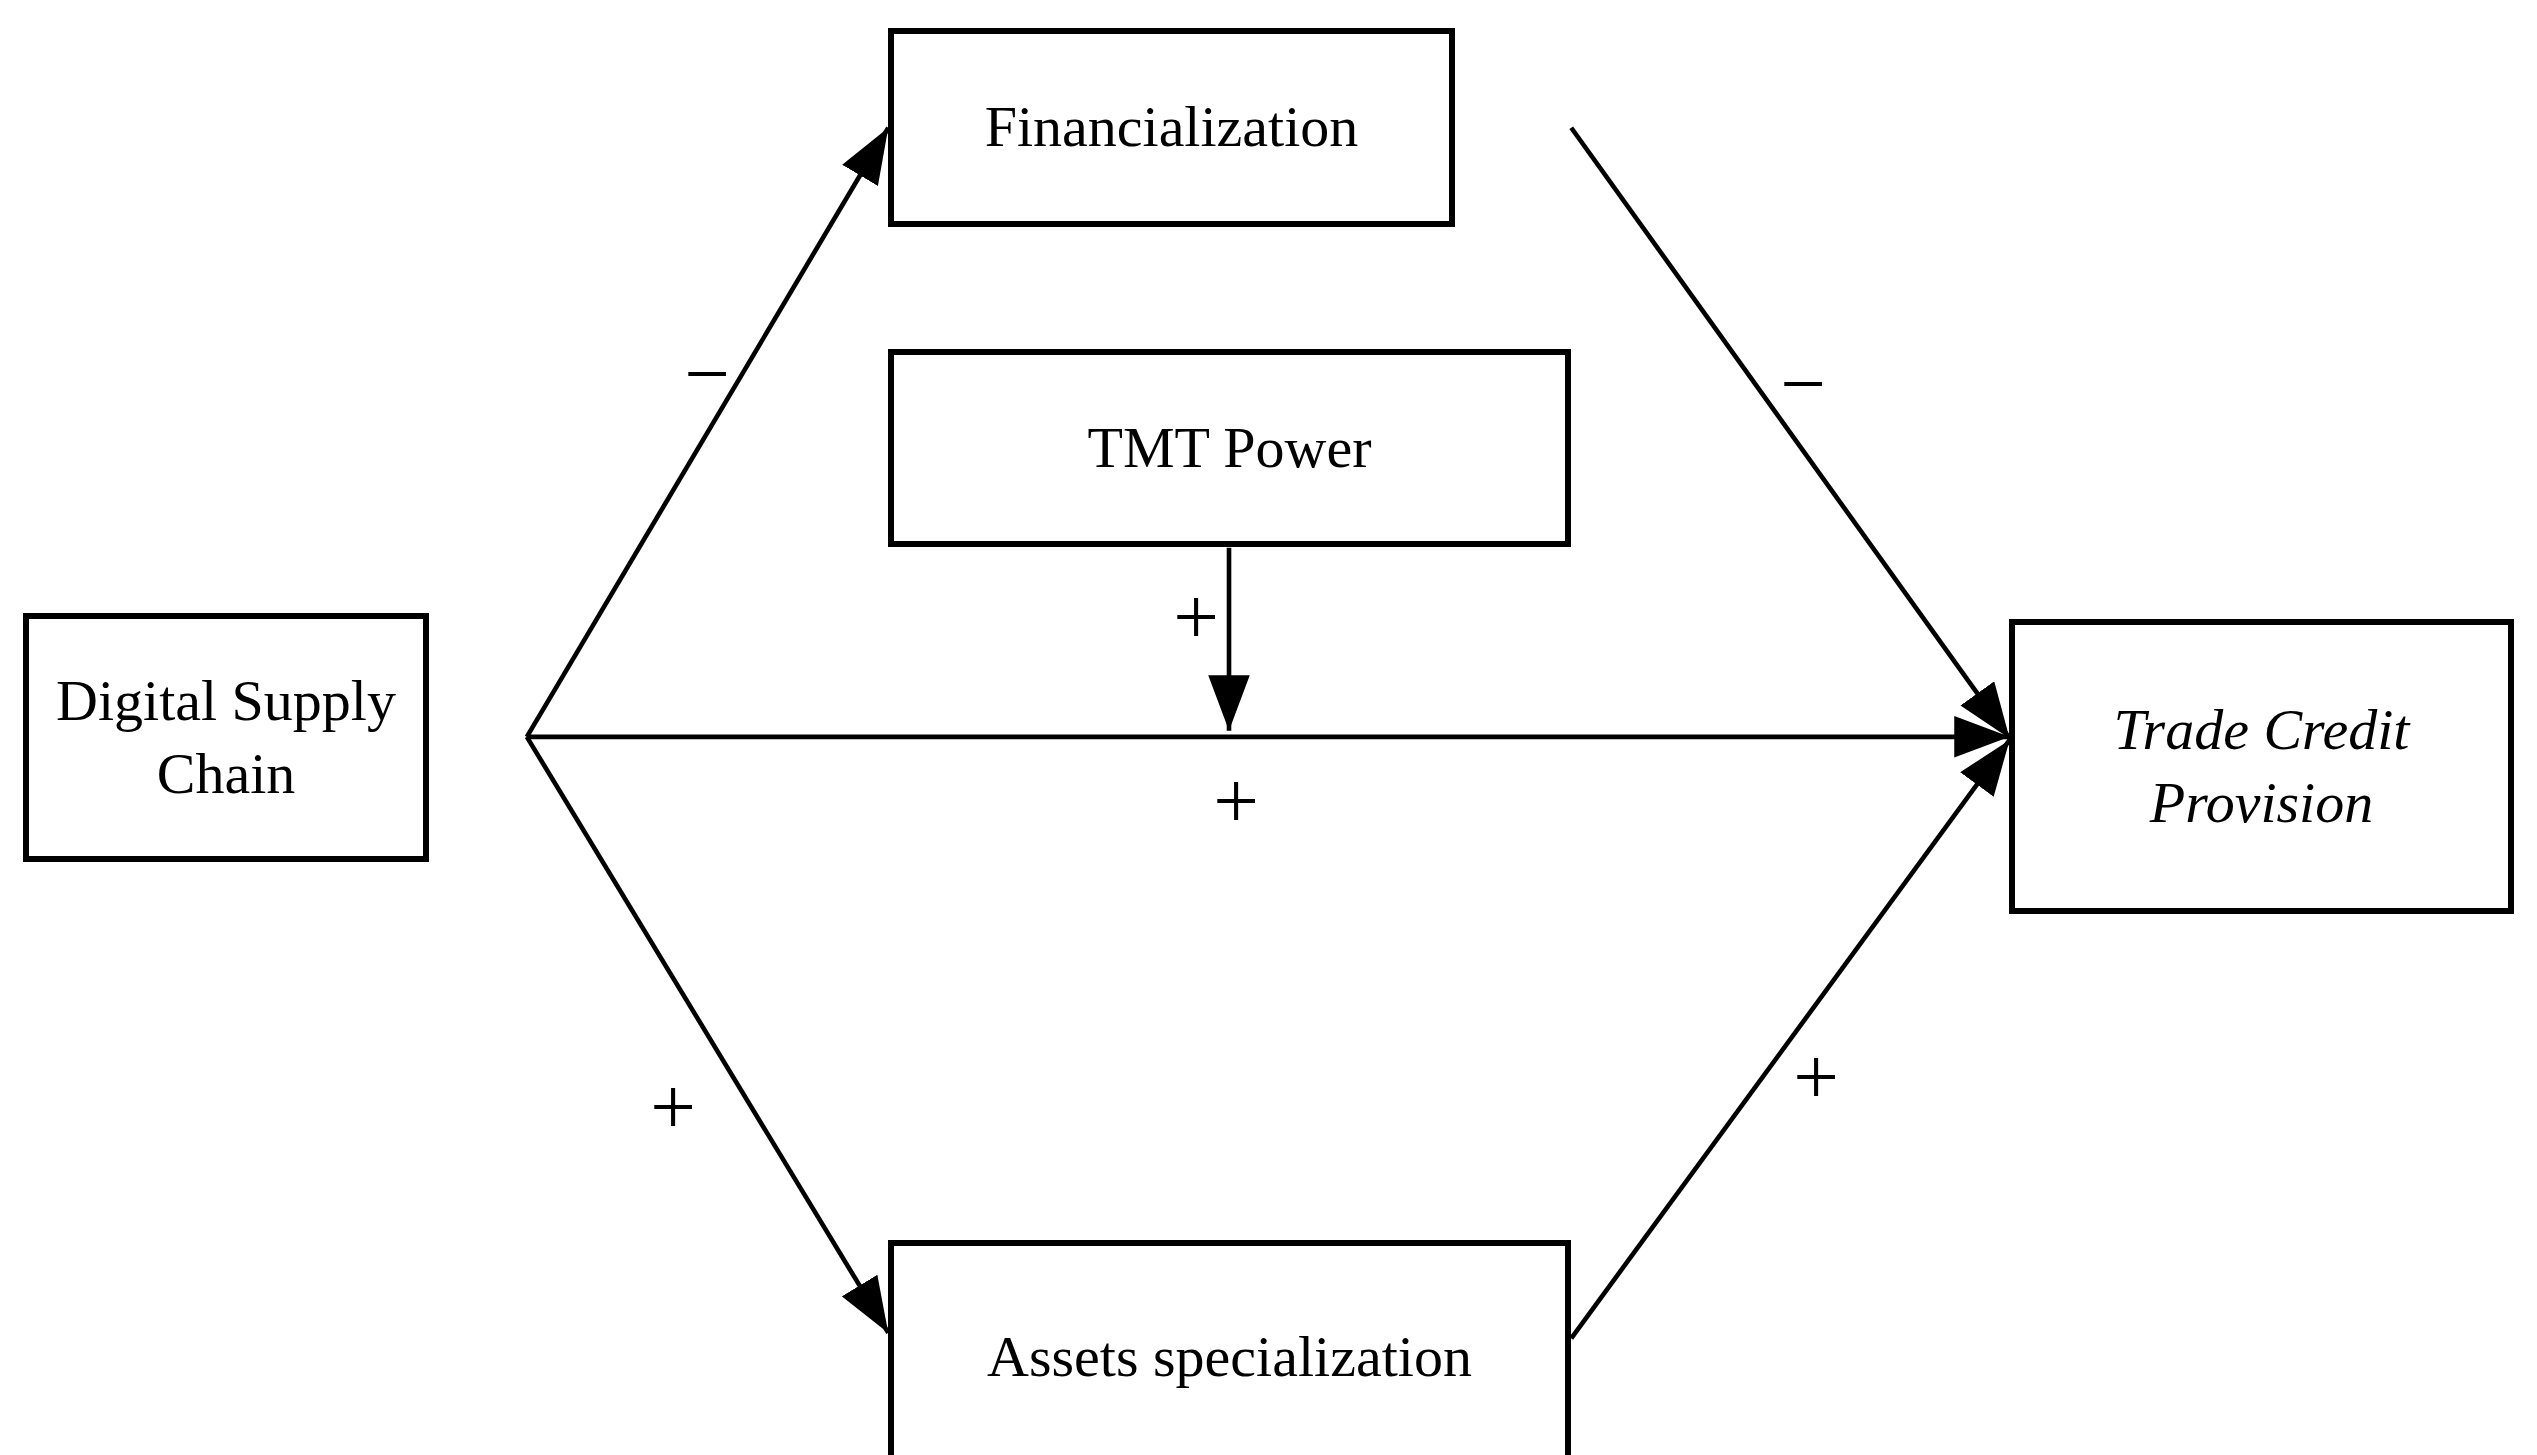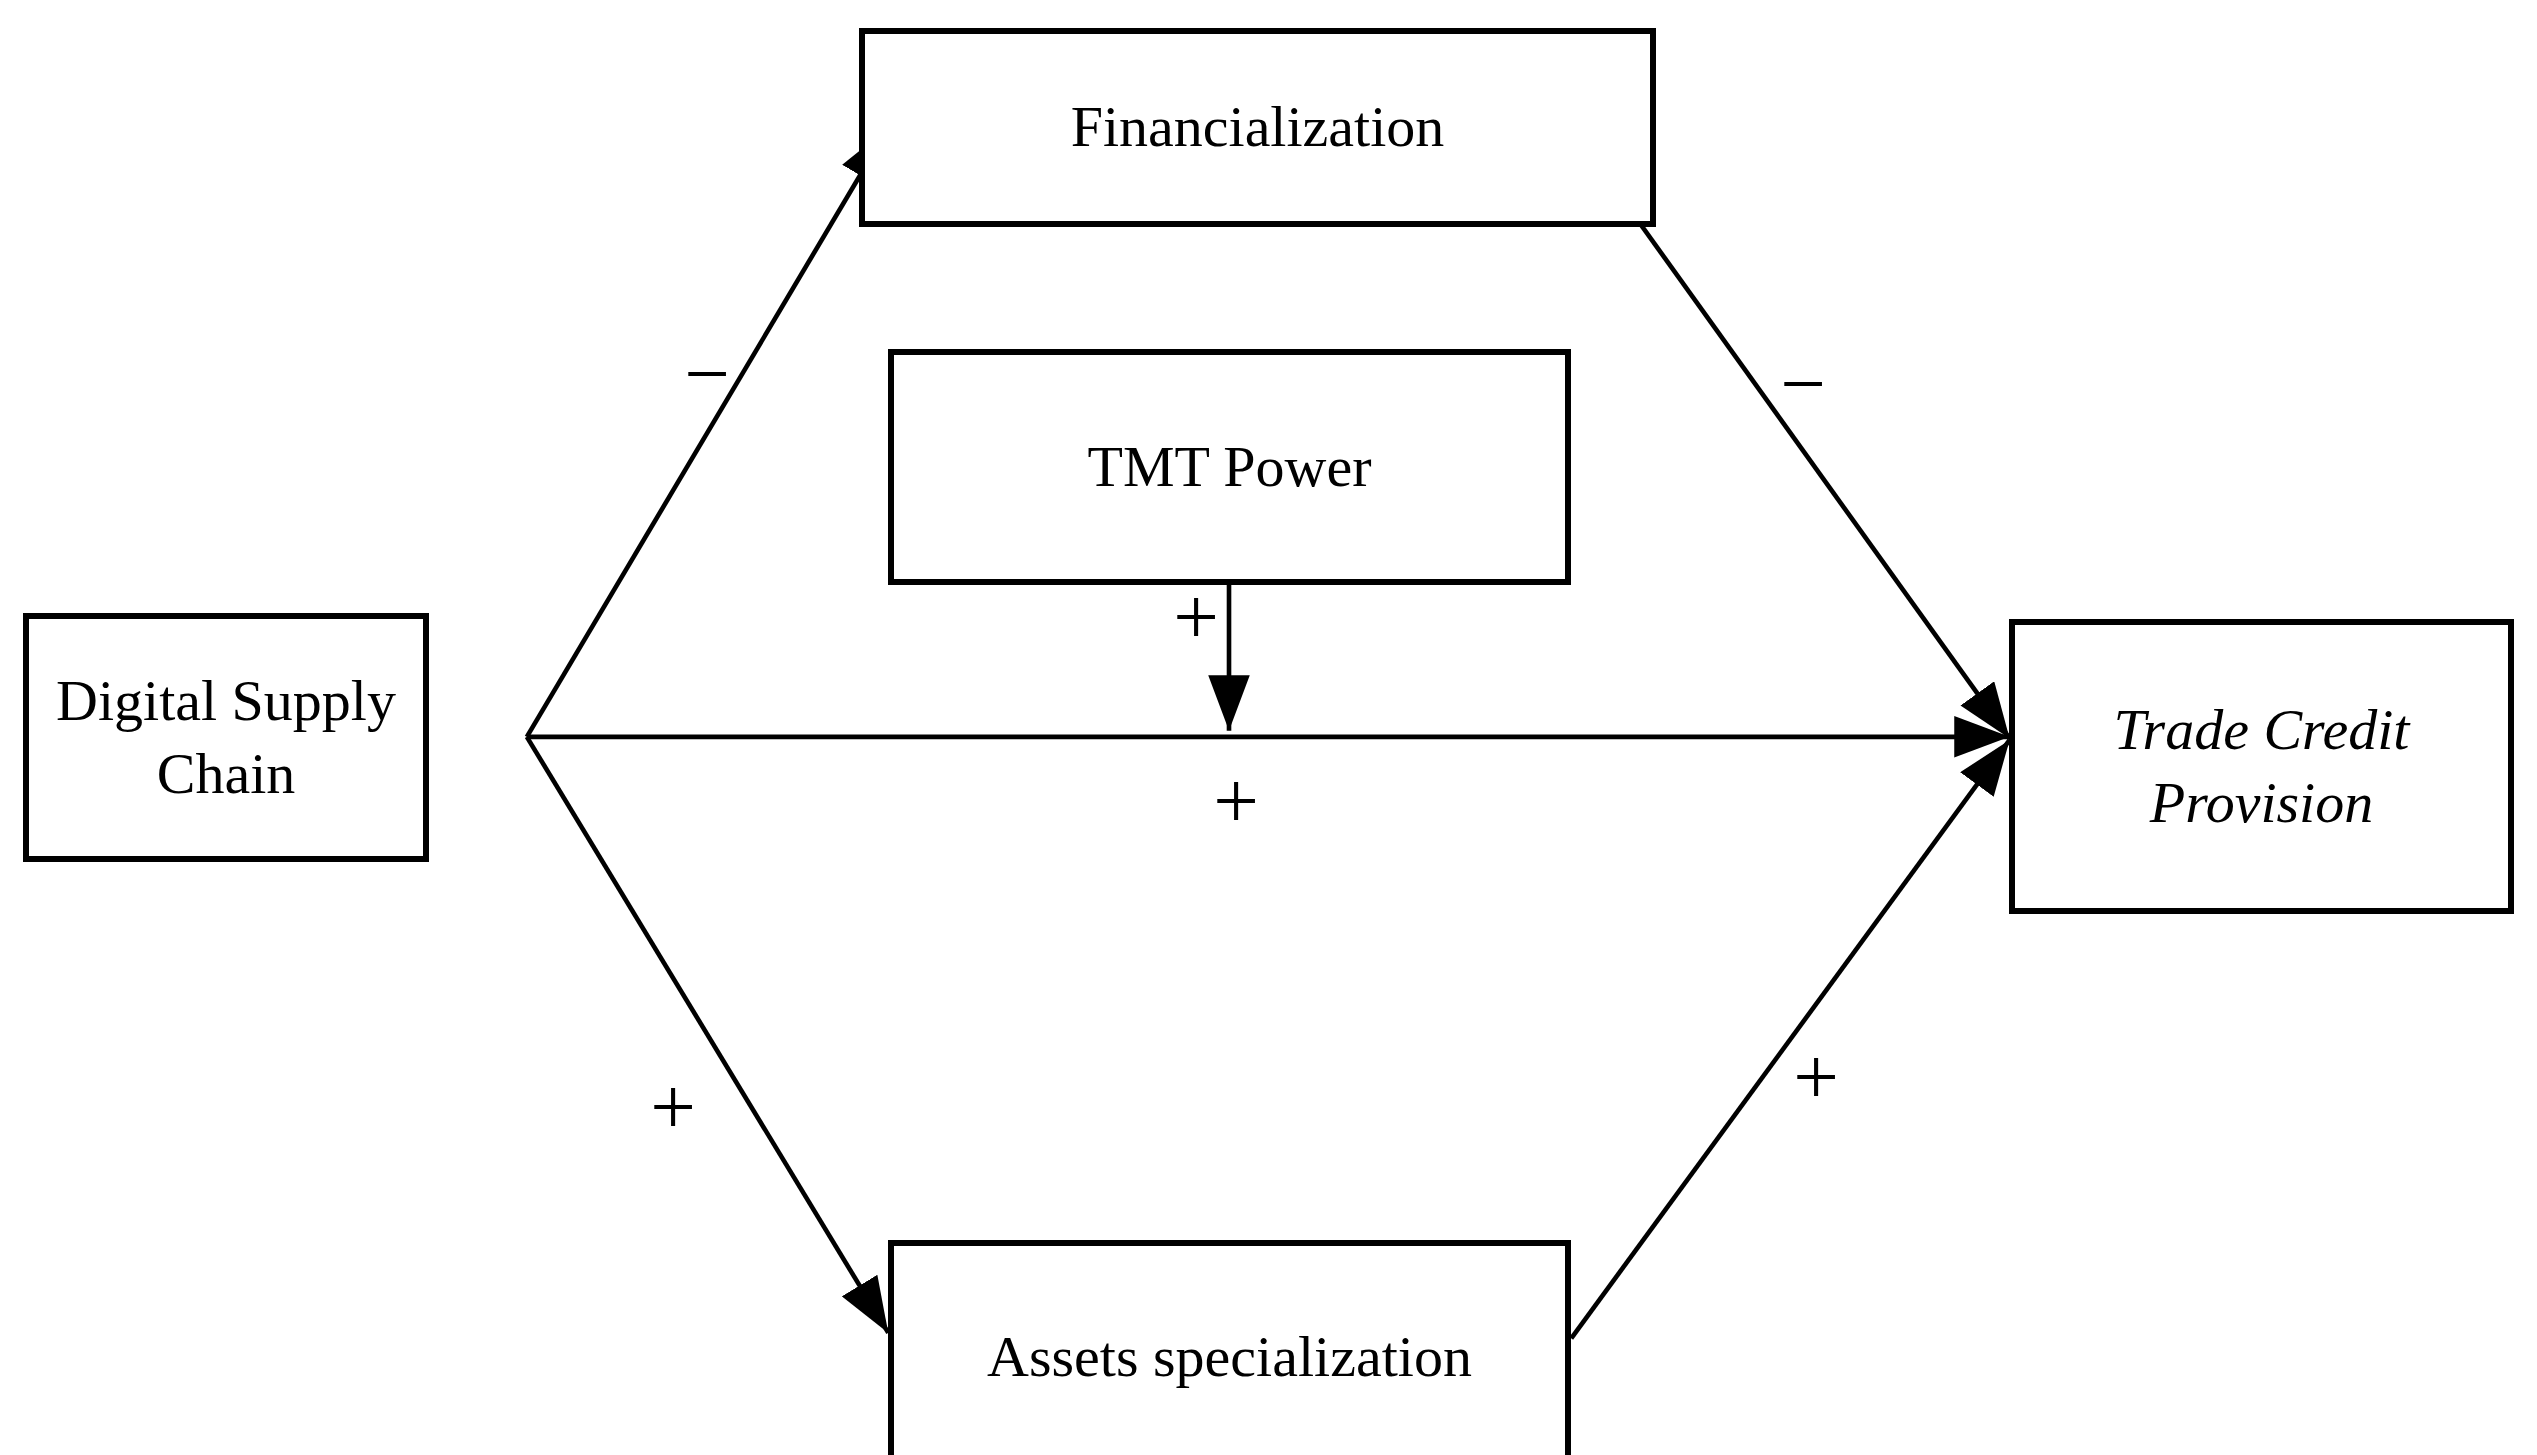--- a/index.html
+++ b/index.html
@@ -33,22 +33,22 @@
     text-align: center;
     font-size: 58px;
     line-height: 1.25;
     color: #000000;
   }
   .node .label {
     display: block;
     padding: 0 23px;
   }
   #node-dsc            { left: 23px;   top: 613px;  width: 406px; height: 249px; }
-  #node-financialization{ left: 859px; top: 28px;   width: 797px; height: 199px; }
-  #node-tmt            { left: 888px; top: 349px;  width: 683px; height: 236px; }
+  #node-financialization{ left: 888px; top: 28px;   width: 567px; height: 199px; }
+  #node-tmt            { left: 888px; top: 349px;  width: 683px; height: 198px; }
   #node-assets         { left: 888px; top: 1240px; width: 683px; height: 235px; }
   #node-tcp            { left: 2009px; top: 619px;  width: 505px; height: 295px; font-style: italic; }
   .sign {
     position: absolute;
     transform: translate(-50%, -50%);
     font-size: 81px;
     line-height: 1;
     color: #000000;
     white-space: nowrap;
   }

